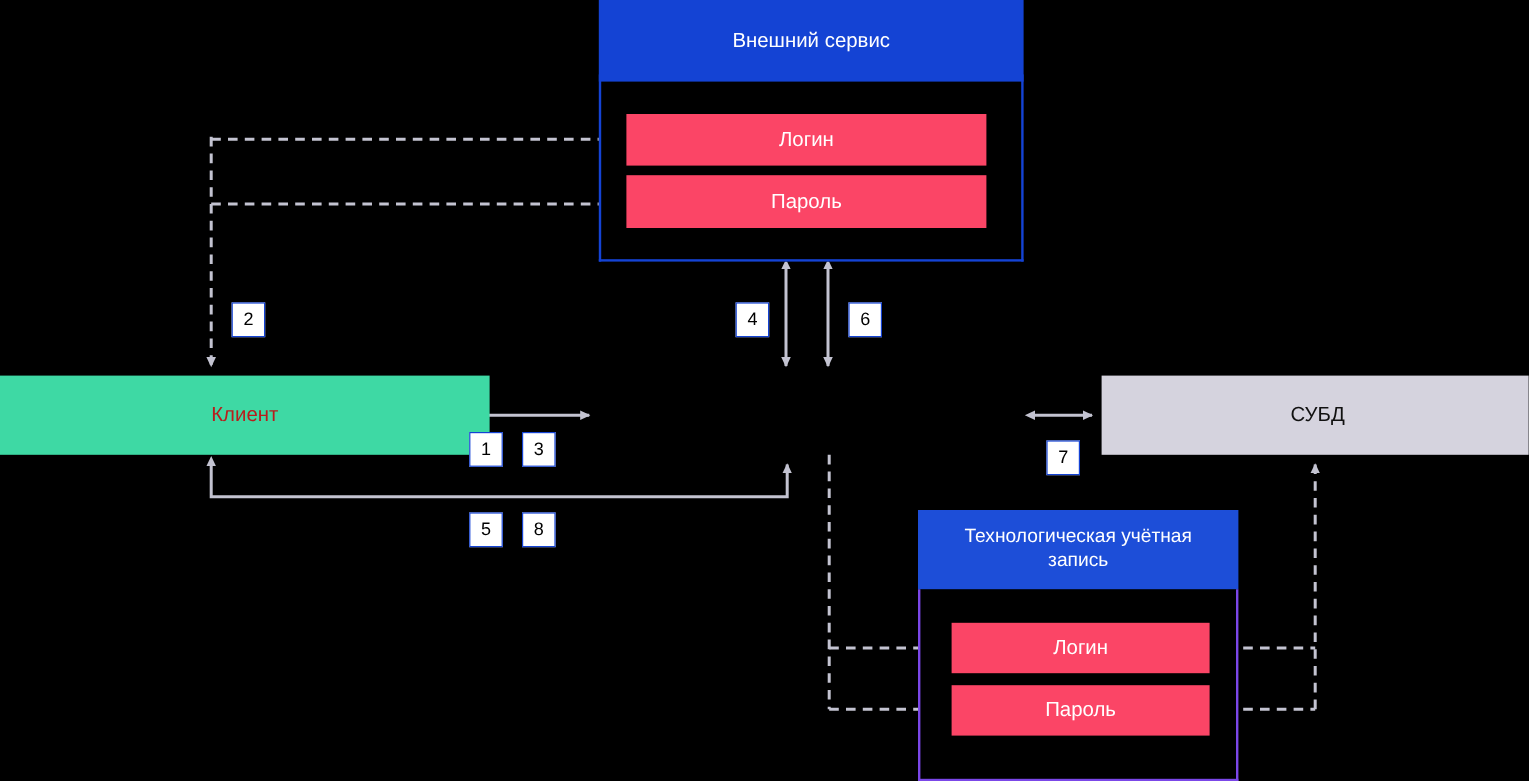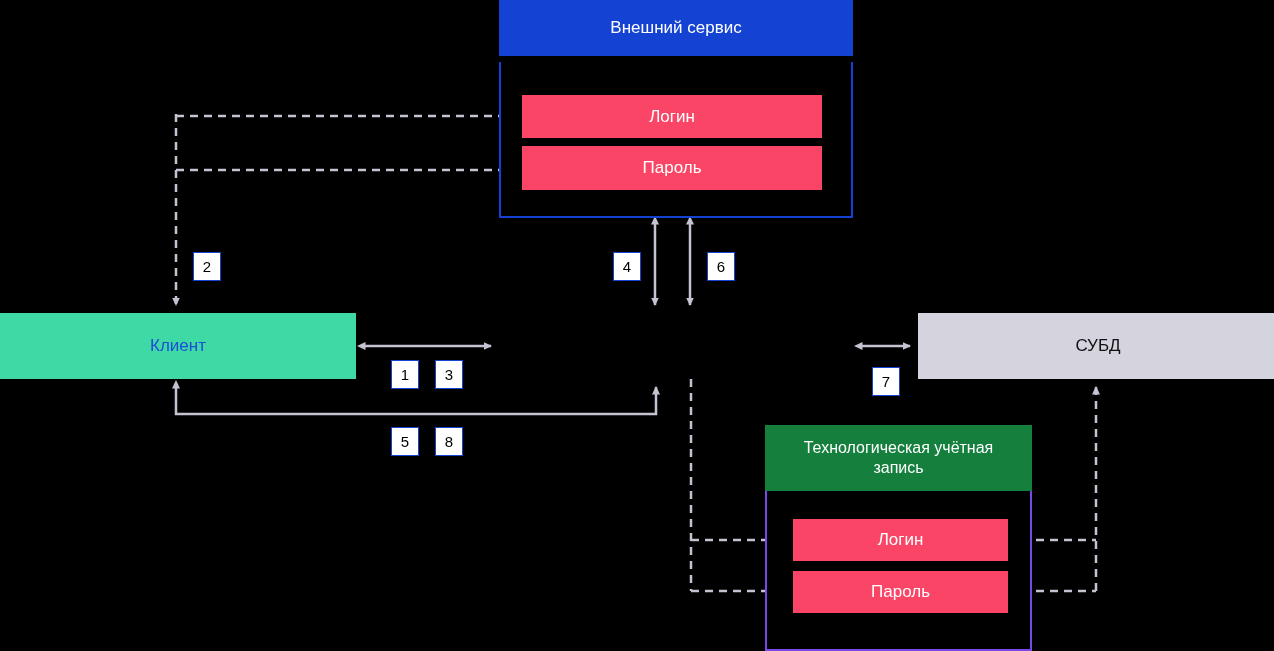--- a/index.html
+++ b/index.html
@@ -21,21 +21,21 @@
     display: flex;
     align-items: center;
     justify-content: center;
     text-align: center;
     font-size: 17px;
     line-height: 1.25;
   }
 
   
   #ext-service-header {
-    left: 499px; top: 0px; width: 354px; height: 56px;
+    left: 499px; top: 0px; width: 354px; height: 68px;
     background: #1443D4;
     color: #ffffff;
   }
   #ext-service-body {
     left: 499px; top: 62px; width: 354px; height: 156px;
     background: #000000;
     border: 2px solid #1443D4;
     border-top: none;
   }
   #ext-login {
@@ -44,39 +44,39 @@
     color: #ffffff;
   }
   #ext-password {
     left: 522px; top: 146px; width: 300px; height: 44px;
     background: #FB4566;
     color: #ffffff;
   }
 
   
   #client-box {
-    left: 0px; top: 313px; width: 356px; height: 66px;
+    left: 0px; top: 313px; width: 408px; height: 66px;
     background: #3ED9A4;
-    color: #1d4ed8;
+    color: #b91c1c;
   }
   #bi-server-box {
     left: 499px; top: 313px; width: 354px; height: 66px;
     background: #1443D4;
     color: #ffffff;
   }
   #dbms-box {
     left: 918px; top: 313px; width: 360px; height: 66px;
     background: #D5D3DE;
     color: #111111;
   }
 
   
   #tech-account-header {
     left: 765px; top: 425px; width: 267px; height: 66px;
-    background: #15803d;
+    background: #1d4ed8;
     color: #ffffff;
     font-size: 16px;
     padding: 0 12px;
   }
   #tech-account-body {
     left: 765px; top: 491px; width: 267px; height: 160px;
     background: #000000;
     border: 2px solid #7B47E8;
     border-top: none;
   }

